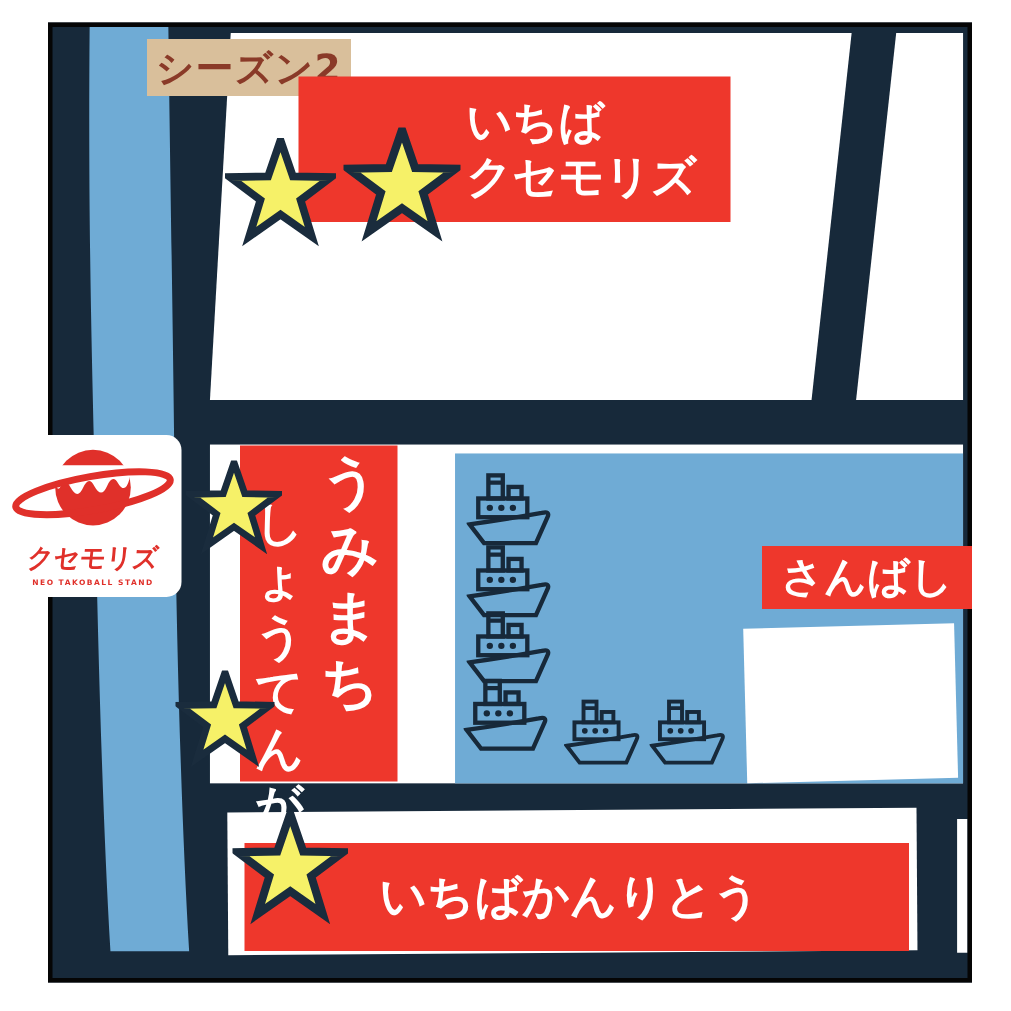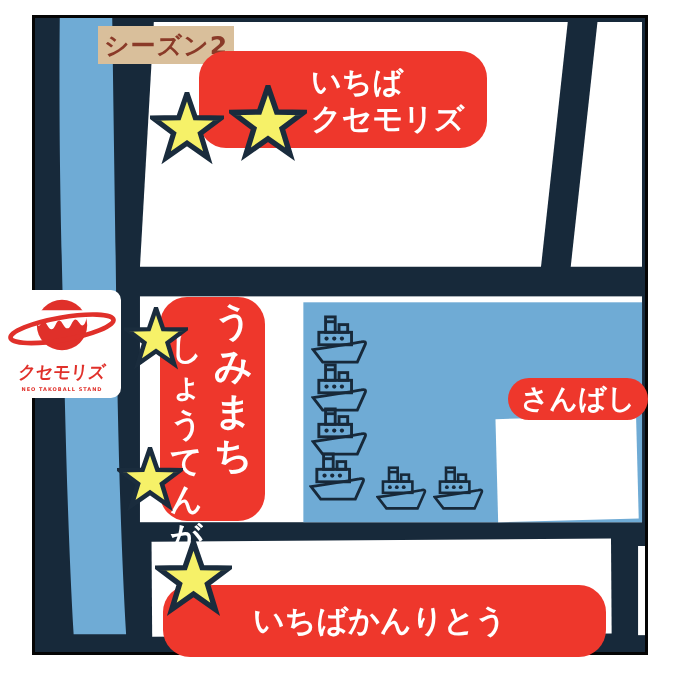--- a/index.html
+++ b/index.html
@@ -9,37 +9,37 @@
   .map { position:absolute; left:32px; top:15px; width:616px; height:640px;
          background:#17293a; border:3px solid #050505; }
   .map-svg { position:absolute; left:0; top:0; width:610px; height:634px; }
 
   .label { position:absolute; display:flex; align-items:center; }
 
   .season-label { left:50px; top:26px; width:136px; height:38px;
     background:#d9bf9b; color:#8a3a28; font-size:25px; font-weight:bold;
     justify-content:center; letter-spacing:1px;margin-left:48px; }
 
-  .banner { background:#ee372c; color:#ffffff; font-weight:bold;border-radius:27px; }
+  .banner { background:#ee372c; color:#ffffff; font-weight:bold; }
 
   .banner-top { left:199px; top:51px; width:288px; height:97px;
     font-size:30px; line-height:37px; padding-left:112px;
     flex-direction:column; justify-content:center; align-items:flex-start; }
 
   .banner-vertical { left:160px; top:297px; width:105px; height:224px; overflow:visible; }
   .vcol { position:absolute; display:flex; flex-direction:column; align-items:center;
           color:#ffffff; font-weight:bold; }
   .vcol-1 { left:54px; top:2px;  font-size:38px; }
   .vcol-2 { left:10px; top:33px; font-size:32px; }
   .vchar { line-height:1.18; }
 
-  .banner-sanbashi { left:508px; top:378px; width:140px; height:42px;
+  .banner-sanbashi { left:508px; top:364px; width:140px; height:42px;
     font-size:28px; justify-content:center; }
 
-  .banner-bottom { left:163px; top:585px; width:443px; height:72px;
+  .banner-bottom { left:163px; top:562px; width:443px; height:72px;
     font-size:31px; padding-left:90px; align-items:center; }
 
   .star { position:absolute; }
   .boat { position:absolute; }
 
   .logo-box { position:absolute; left:3px; top:290px; width:118px; height:108px;
     background:#ffffff; border-radius:10px; text-align:center; }
   .logo-name { color:#e0302a; font-weight:bold; font-size:17px; letter-spacing:0px;
     transform:skewX(-6deg) scaleY(1.05); margin-top:-2px; }
   .logo-tagline { color:#e0302a; font-size:5px; font-weight:bold; letter-spacing:1px; margin-top:2px; }

